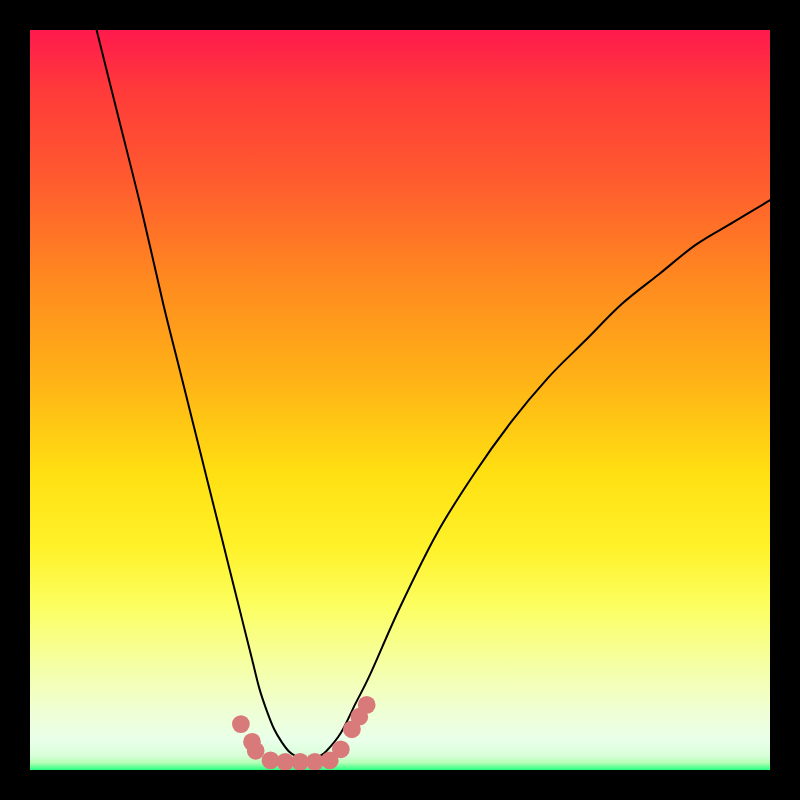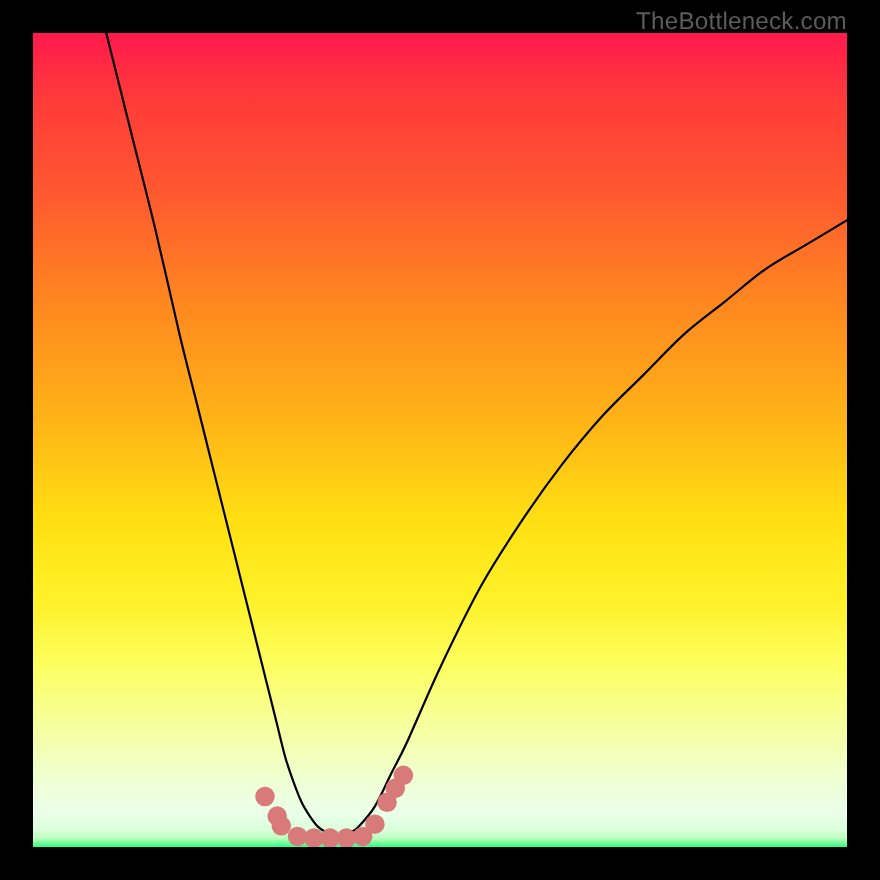--- a/index.html
+++ b/index.html
@@ -76,14 +76,13 @@
           <circle cx="270.10" cy="731.86" r="8.88" fill="#d97a7a"></circle>
           <circle cx="284.90" cy="731.86" r="8.88" fill="#d97a7a"></circle>
           <circle cx="299.70" cy="730.38" r="8.88" fill="#d97a7a"></circle>
           <circle cx="310.80" cy="719.28" r="8.88" fill="#d97a7a"></circle>
           <circle cx="321.90" cy="699.30" r="8.88" fill="#d97a7a"></circle>
           <circle cx="329.30" cy="686.72" r="8.88" fill="#d97a7a"></circle>
           <circle cx="336.70" cy="674.88" r="8.88" fill="#d97a7a"></circle>
         </g>
     </svg>
   </div>
-  <div class="watermark">TheBottleneck.com</div>
 </div>
 
 </body></html>

